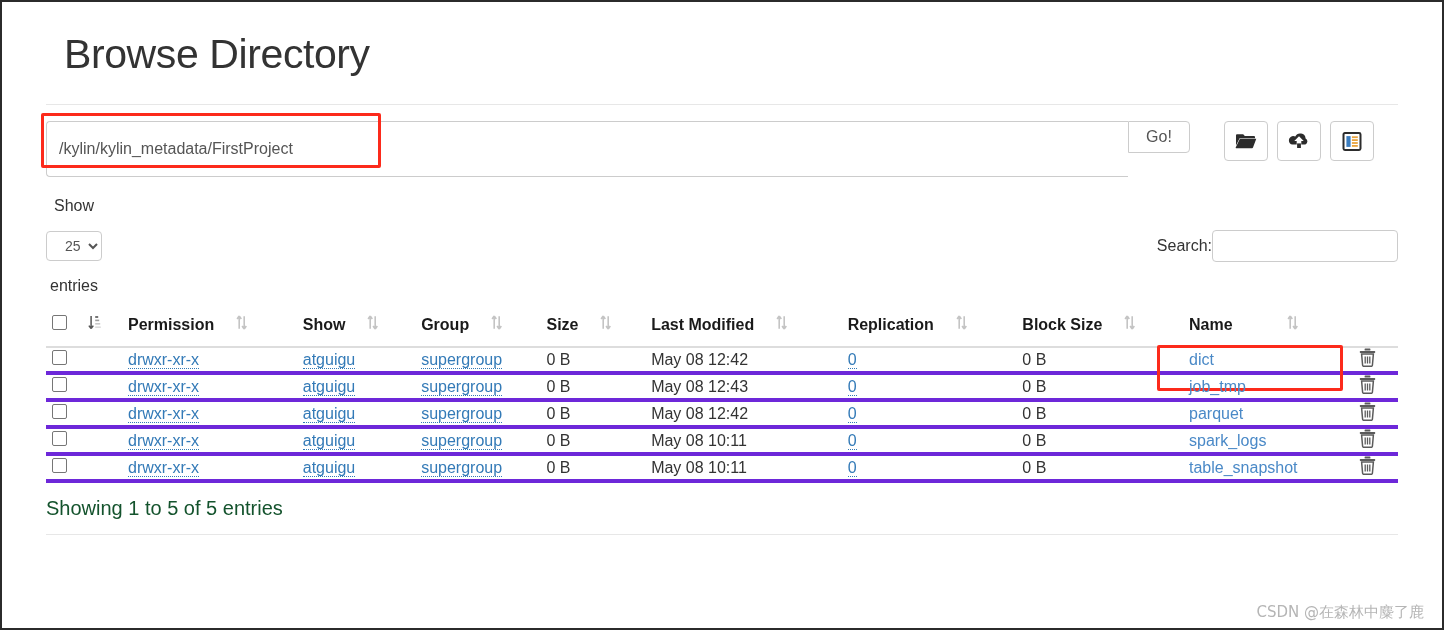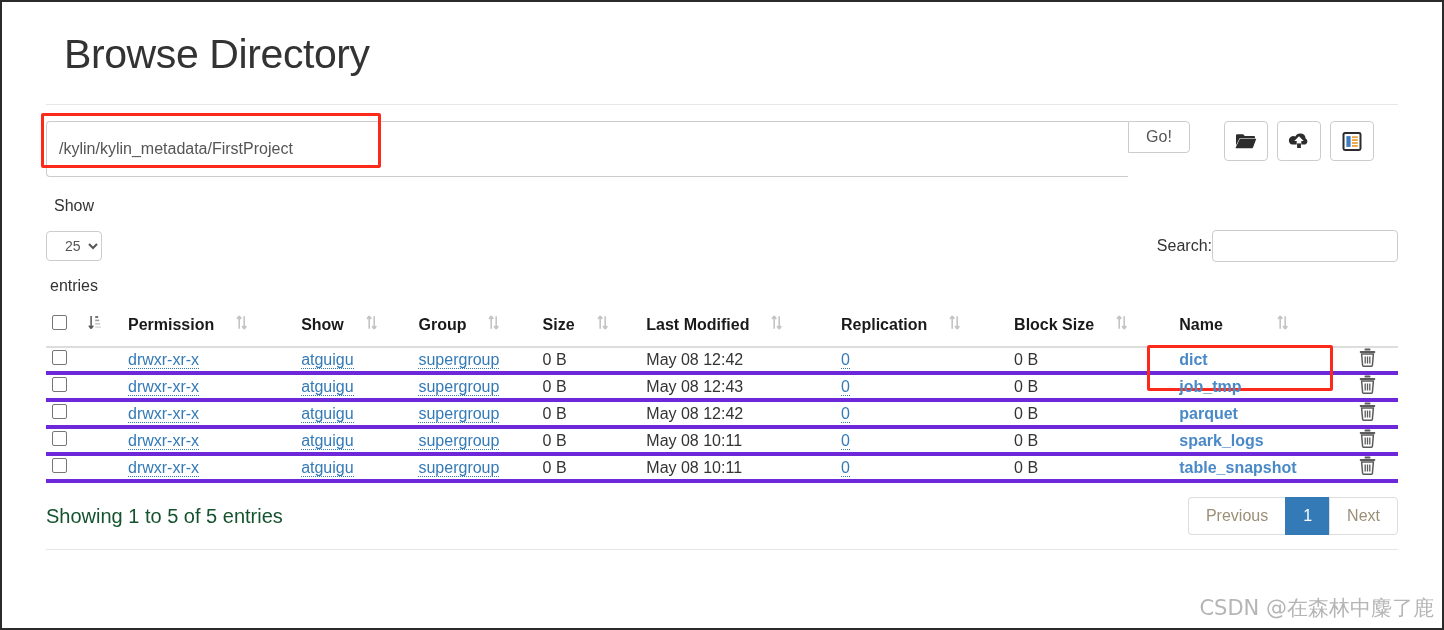--- a/index.html
+++ b/index.html
@@ -174,21 +174,21 @@
     color: #337ab7;
     text-decoration: none;
     border-bottom: 1px dotted #337ab7;
     cursor: pointer;
   }
   a.plain {
     color: #4a89c7;
     text-decoration: none;
     cursor: pointer;
   }
-  td.name-cell { position: relative; font-weight: bold; }
+  td.name-cell { position: relative; }
   .hl-name {
     position: absolute;
     left: -24px; top: -3px;
     width: 186px; height: 46px;
     border: 3px solid #fc2a1b;
     border-radius: 2px;
     pointer-events: none;
   }
   .trash-cell { width: 56px; text-align: center; padding-right: 14px !important; }
   .trash-btn { background: none; border: none; cursor: pointer; padding: 0; line-height: 0; }
@@ -214,22 +214,22 @@
   .pg:first-child { border-radius: 4px 0 0 4px; }
   .pg:last-child { border-right: 1px solid #ddd; border-radius: 0 4px 4px 0; }
   .pg.active {
     background: #337ab7;
     border-color: #337ab7;
     color: #fff;
   }
   .pg.muted { color: #9a8f77; }
   .watermark {
     position: absolute;
-    right: 8px; bottom: 6px;
-    font-size: 21px;
+    right: 18px; bottom: 6px;
+    font-size: 15px;
     color: #b5b5b5;
     font-family: "DejaVu Sans", sans-serif;
   }
   .bottom-rule {
     border-top: 1px solid #e7e7e7;
     margin-top: 14px;
   }
 </style>
 </head>
 <body>
@@ -587,24 +587,19 @@
               </span>
             </button>
           </td>
         </tr>
 
       </tbody>
     </table>
 
     <div class="tfoot">
       <div class="showing-info">Showing 1 to 5 of 5 entries</div>
-      <div class="pager">
-        <button class="pg muted">Previous</button>
-        <button class="pg active">1</button>
-        <button class="pg muted">Next</button>
-      </div>
     </div>
 
     <div class="bottom-rule"></div>
   </div>
 
   <div class="watermark">CSDN @在森林中麋了鹿</div>
 </div>
 
 </body></html>

